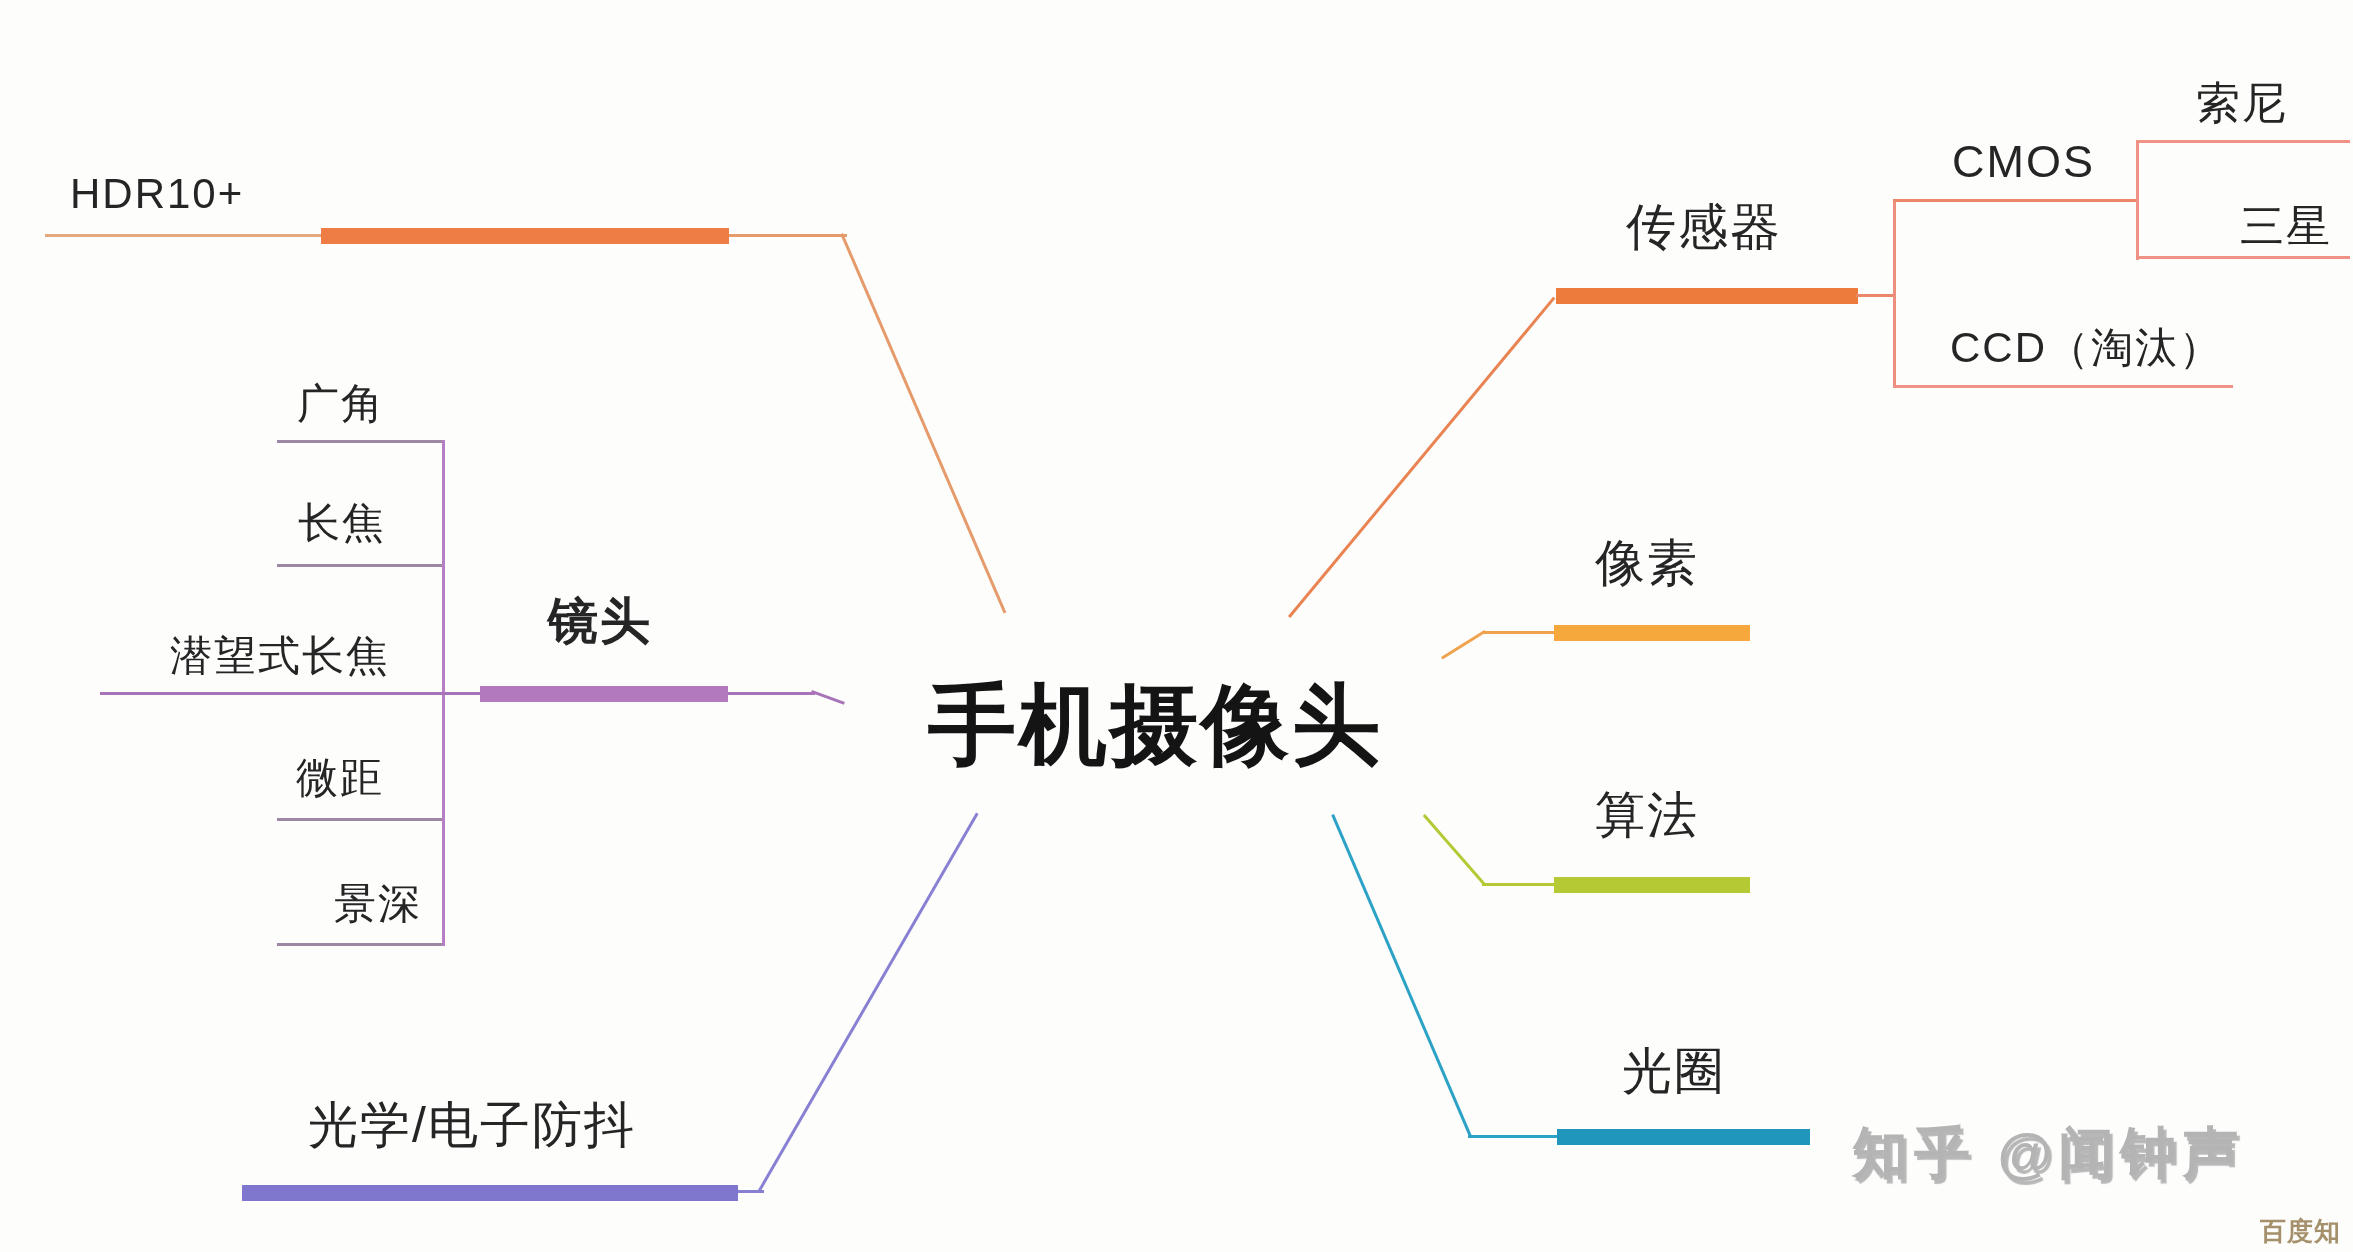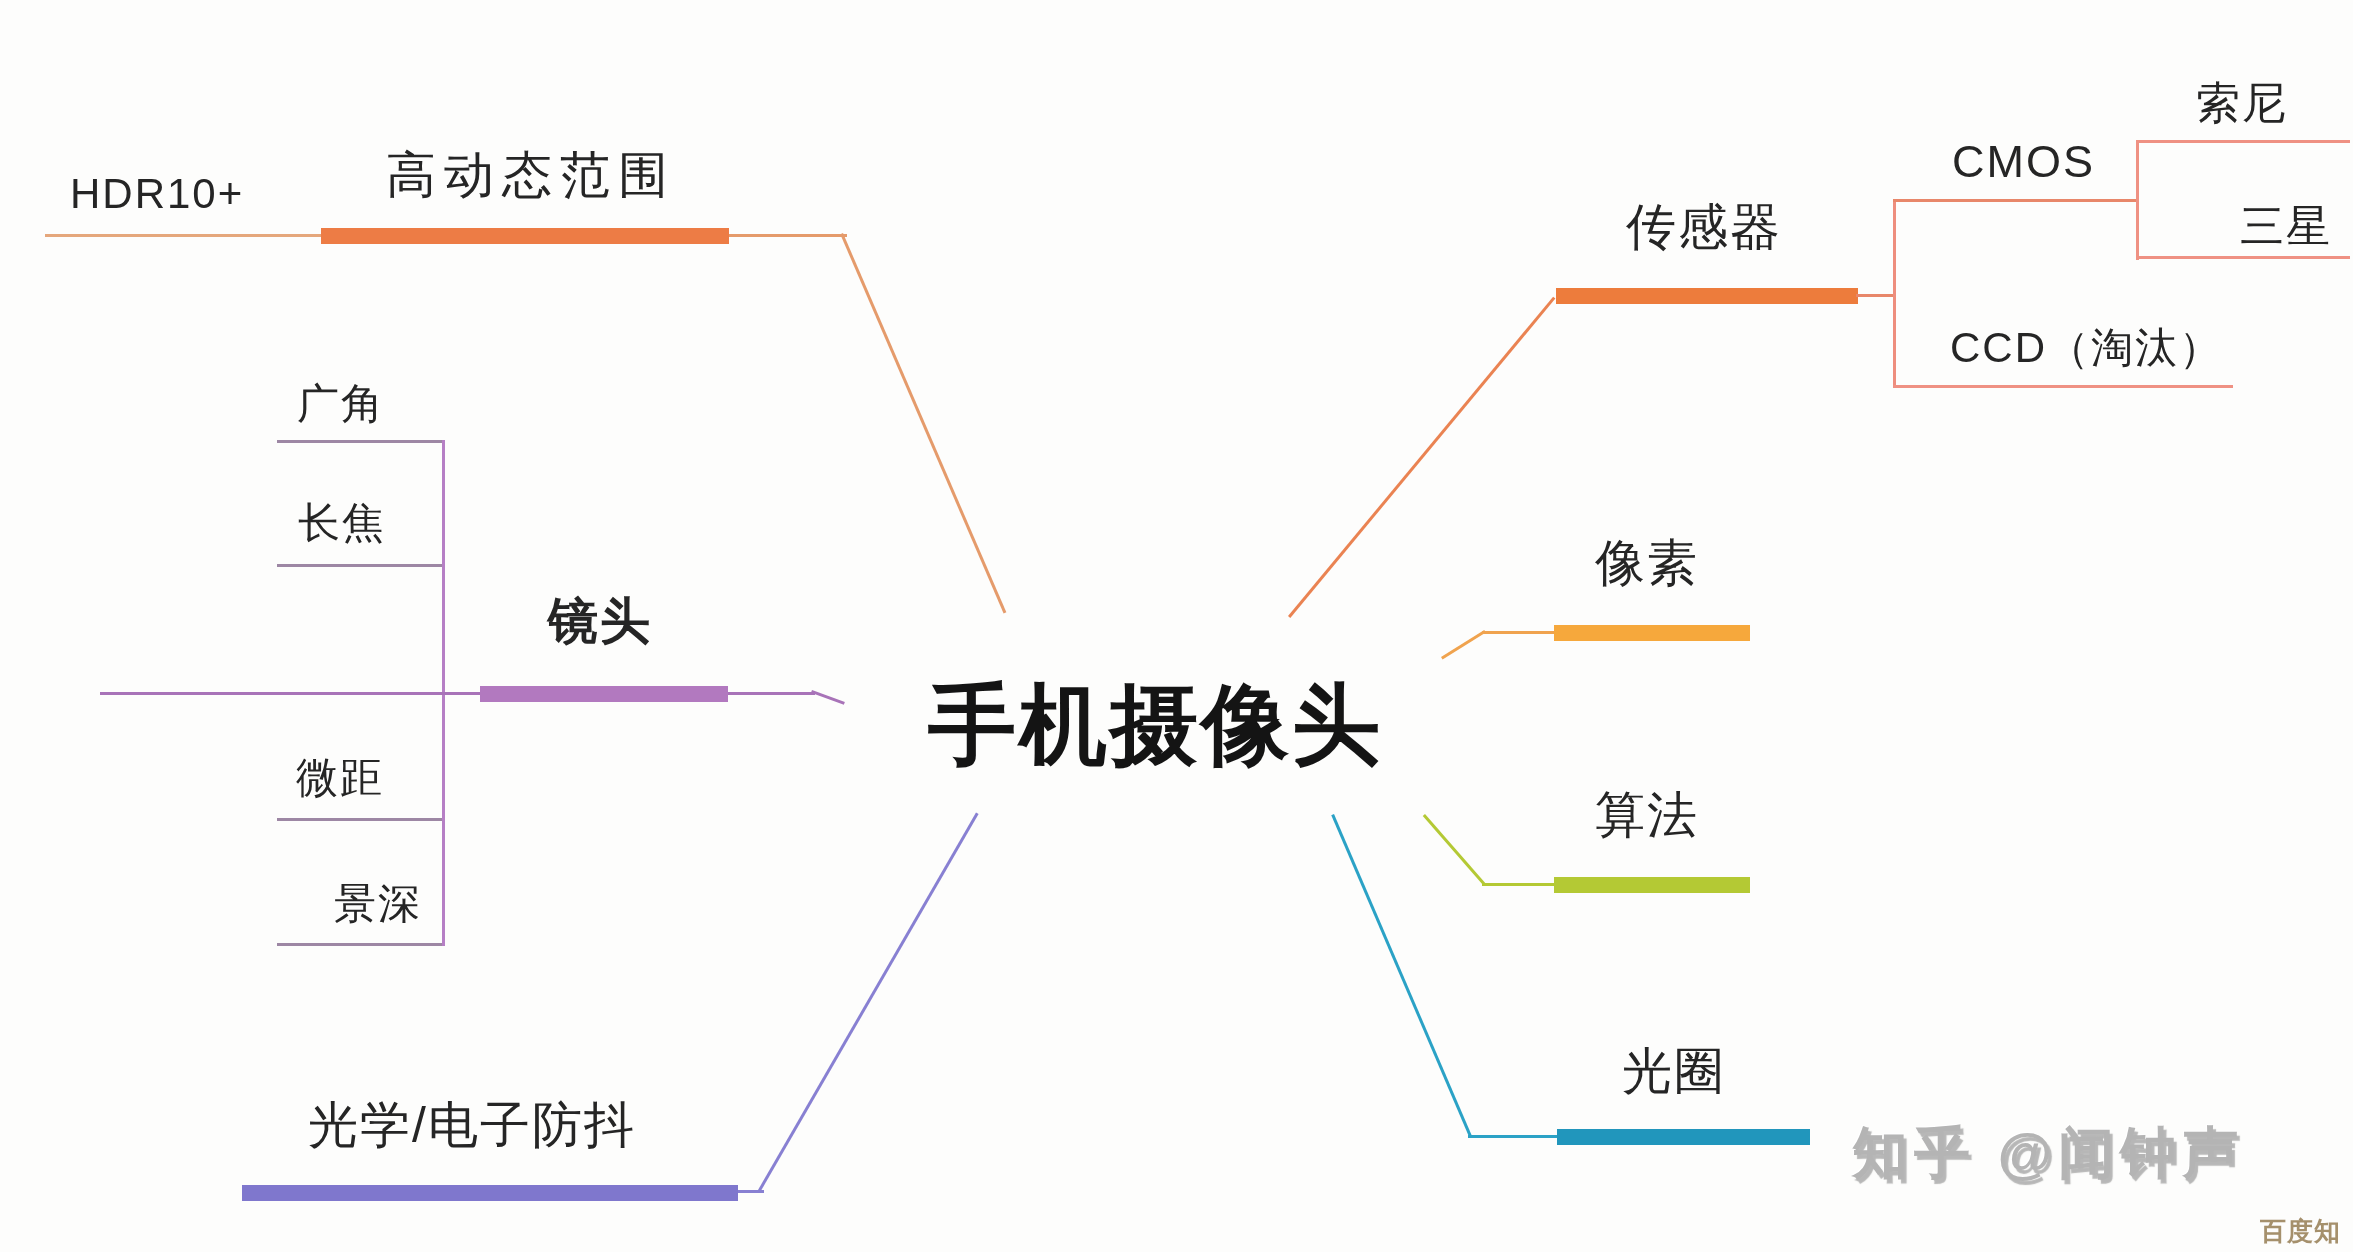--- a/index.html
+++ b/index.html
@@ -24,28 +24,28 @@
     text-shadow:3px 4px 1px rgba(125,125,125,.55),-1px -1px 0 #ffffff;
   }
   .wm-baidu{position:absolute;font-size:26px;font-weight:700;color:#a5906c;letter-spacing:1px;}
 </style>
 </head>
 <body>
 
 <div class="canvas">
 
   <div class="node leaf" style="left:70px;top:170px;">HDR10+</div>
-  <div class="node branch spread" style="left:386px;top:142px;">高动态范围</div>
   <div class="ln" style="left:45px;top:234px;width:276px;background:#E5A77C;"></div>
   <div class="bar" style="left:321px;top:228px;width:408px;background:#ED7C45;"></div>
   <div class="ln" style="left:729px;top:234px;width:118px;background:#E59B6B;"></div>
   <div class="ln diag" style="left:843px;top:233px;width:413px;background:#E59B6B;transform:rotate(66.7deg);"></div>
 
   <div class="node leaf" style="left:297px;top:376px;">广角</div>
   <div class="node leaf" style="left:298px;top:495px;">长焦</div>
+  <div class="node leaf" style="left:170px;top:628px;">潜望式长焦</div>
   <div class="node leaf" style="left:296px;top:750px;">微距</div>
   <div class="node leaf" style="left:300px;top:876px;margin-left:34px;">景深</div>
   <div class="node branch" style="left:548px;top:588px;font-weight:bold;">镜头</div>
 
   <div class="ln" style="left:277px;top:440px;width:167px;background:#9D87A4;"></div>
   <div class="ln" style="left:277px;top:564px;width:167px;background:#9D87A4;"></div>
   <div class="ln" style="left:277px;top:818px;width:167px;background:#9D87A4;"></div>
   <div class="ln" style="left:277px;top:943px;width:167px;background:#9D87A4;"></div>
   <div class="vln" style="left:442px;top:440px;height:506px;background:#B67FC5;"></div>
   <div class="ln" style="left:100px;top:692px;width:380px;background:#A873B8;"></div>

